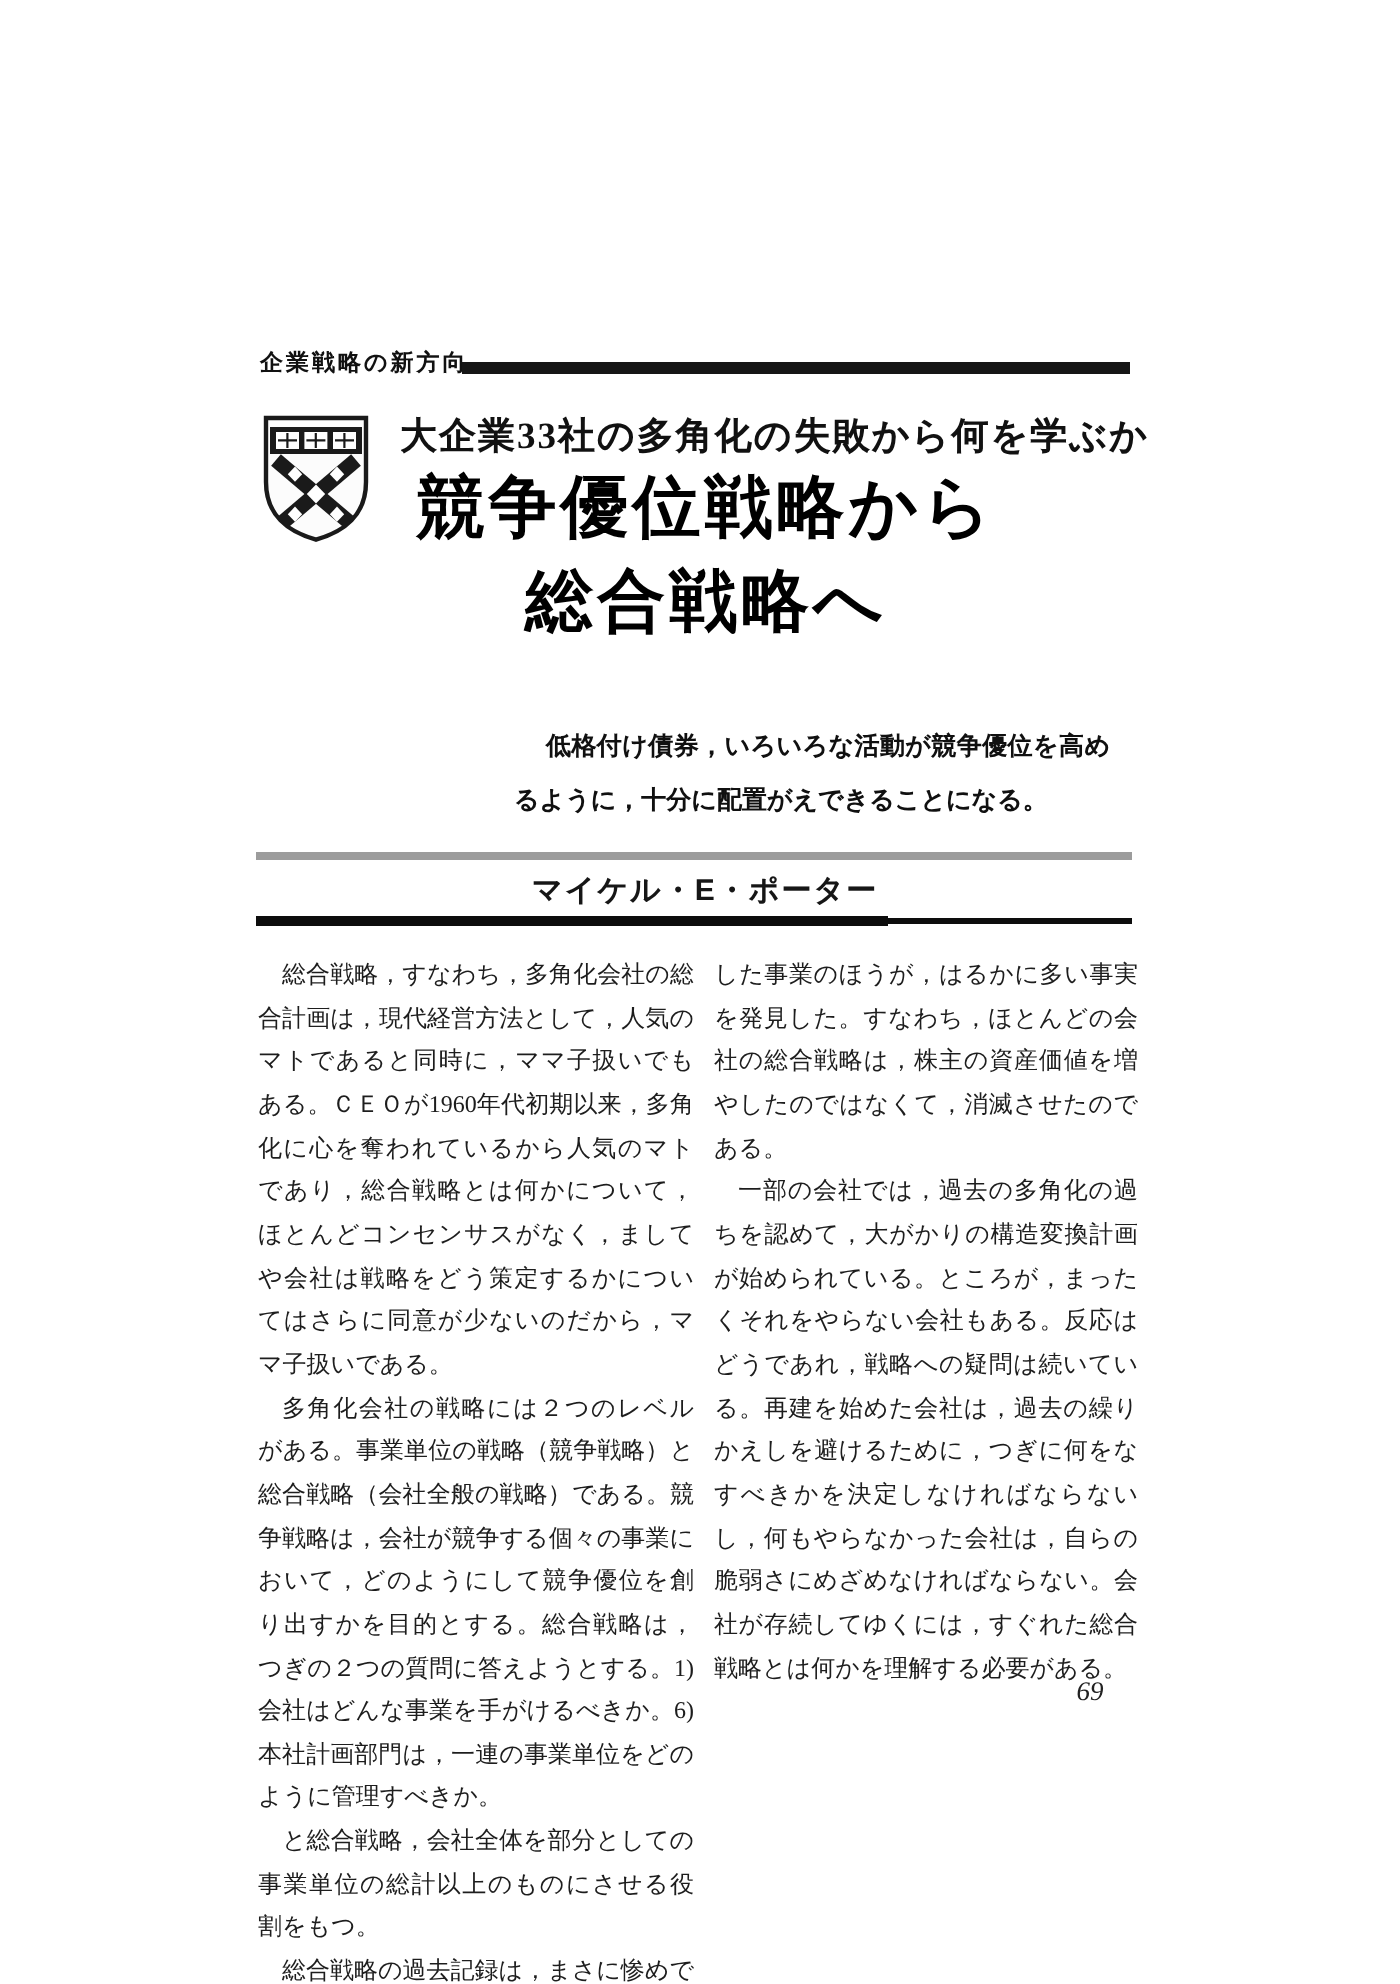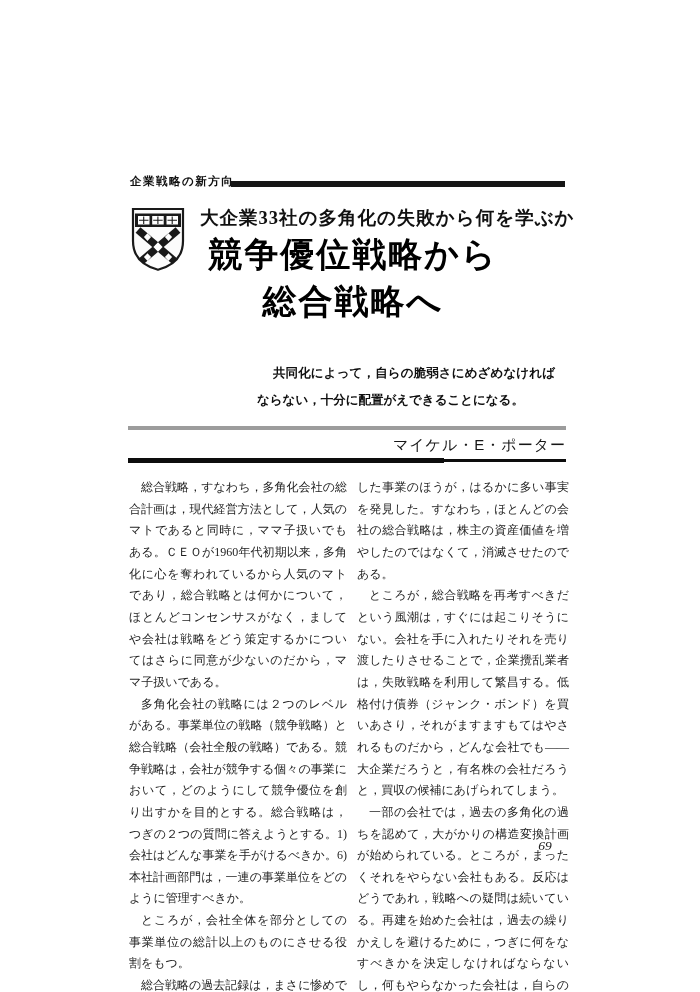--- a/index.html
+++ b/index.html
@@ -40,22 +40,22 @@
     font-size:12.5px; line-height:27px; color:#101010;
     text-indent:16px; text-align:justify;
   }
   
   .rule-gray {
     position:absolute; left:128px; top:426px; width:438px; height:4px;
     background:#9c9c9c;
   }
   .author {
     position:absolute; left:266px; top:436px; width:300px;
-    text-align:right; font-family:"Liberation Sans", sans-serif;
-    font-weight:400; font-size:15px; letter-spacing:1px; color:#161616;
+    text-align:left; font-family:"Liberation Sans", sans-serif;
+    font-weight:700; font-size:15px; letter-spacing:1px; color:#161616;
     white-space:nowrap;
   }
   .rule-black-left {
     position:absolute; left:128px; top:458px; width:316px; height:5px;
     background:#0d0d0d;
   }
   .rule-black-right {
     position:absolute; left:444px; top:459px; width:122px; height:3px;
     background:#0d0d0d;
   }
@@ -117,34 +117,33 @@
     </svg>
   </div>
 
   <div class="subtitle">大企業33社の多角化の失敗から何を学ぶか</div>
 
   <div class="title">
     <div>競争優位戦略から</div>
     <div>総合戦略へ</div>
   </div>
 
-  <div class="lead">共同化によって，自らの脆弱さにめざめなければならない，十分に配置がえできることになる。</div>
+  <div class="lead">低格付け債券，いろいろな活動が競争優位を高めるように，十分に配置がえできることになる。</div>
 
   <div class="rule-gray"></div>
   <div class="author">マイケル・E・ポーター</div>
   <div class="rule-black-left"></div>
   <div class="rule-black-right"></div>
 
   <div class="col col-left">
       <p class="body-para indent">総合戦略，すなわち，多角化会社の総合計画は，現代経営方法として，人気のマトであると同時に，ママ子扱いでもある。ＣＥＯが1960年代初期以来，多角化に心を奪われているから人気のマトであり，総合戦略とは何かについて，ほとんどコンセンサスがなく，ましてや会社は戦略をどう策定するかについてはさらに同意が少ないのだから，ママ子扱いである。</p>
       <p class="body-para indent">多角化会社の戦略には２つのレベルがある。事業単位の戦略（競争戦略）と総合戦略（会社全般の戦略）である。競争戦略は，会社が競争する個々の事業において，どのようにして競争優位を創り出すかを目的とする。総合戦略は，つぎの２つの質問に答えようとする。1)会社はどんな事業を手がけるべきか。6)本社計画部門は，一連の事業単位をどのように管理すべきか。</p>
-      <p class="body-para indent">ところが，会社全体を部分としての事業単位の総計以上のものにさせる役割をもつ。</p>
+      <p class="body-para indent">と総合戦略，会社全体を部分としての事業単位の総計以上のものにさせる役割をもつ。</p>
       <p class="body-para indent">総合戦略の過去記録は，まさに惨めであった。私は，1950～1986年の期間にわたって，アメリカの有名な大企業33社の多角化の記録を調べてみたところ，そのほとんどは，操業を続けている事業よりも撤退</p>
     </div>
   <div class="col col-right">
       <p class="body-para">した事業のほうが，はるかに多い事実を発見した。すなわち，ほとんどの会社の総合戦略は，株主の資産価値を増やしたのではなくて，消滅させたのである。</p>
-      <p class="body-para indent">ところが，総合戦略を再考すべきだという風潮は，すぐには起こりそうにない。会社を手に入れたりそれを売り渡したりさせることで，企業攪乱業者は，失敗戦略を利用して繁昌する。低格付け債券（ジャンク・ボンド）を買いあさり，それがますますもてはやされるものだから，どんな会社でも——大企業だろうと，有名株の会社だろうと，買収の候補にあげられてしまう。</p>
       <p class="body-para indent">一部の会社では，過去の多角化の過ちを認めて，大がかりの構造変換計画が始められている。ところが，まったくそれをやらない会社もある。反応はどうであれ，戦略への疑問は続いている。再建を始めた会社は，過去の繰りかえしを避けるために，つぎに何をなすべきかを決定しなければならないし，何もやらなかった会社は，自らの脆弱さにめざめなければならない。会社が存続してゆくには，すぐれた総合戦略とは何かを理解する必要がある。</p>
     </div>
 
   <div class="pageno">69</div>
 
 </div>
 
 </body></html>

